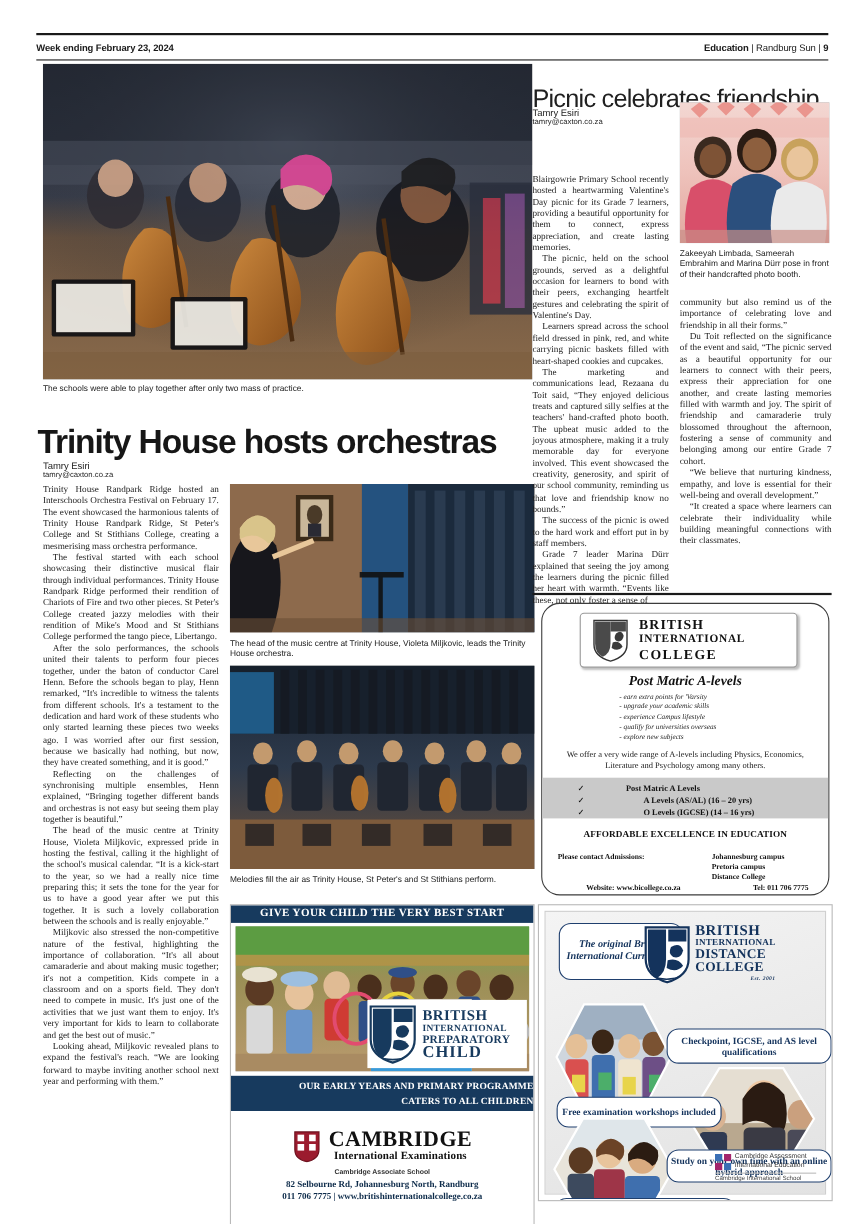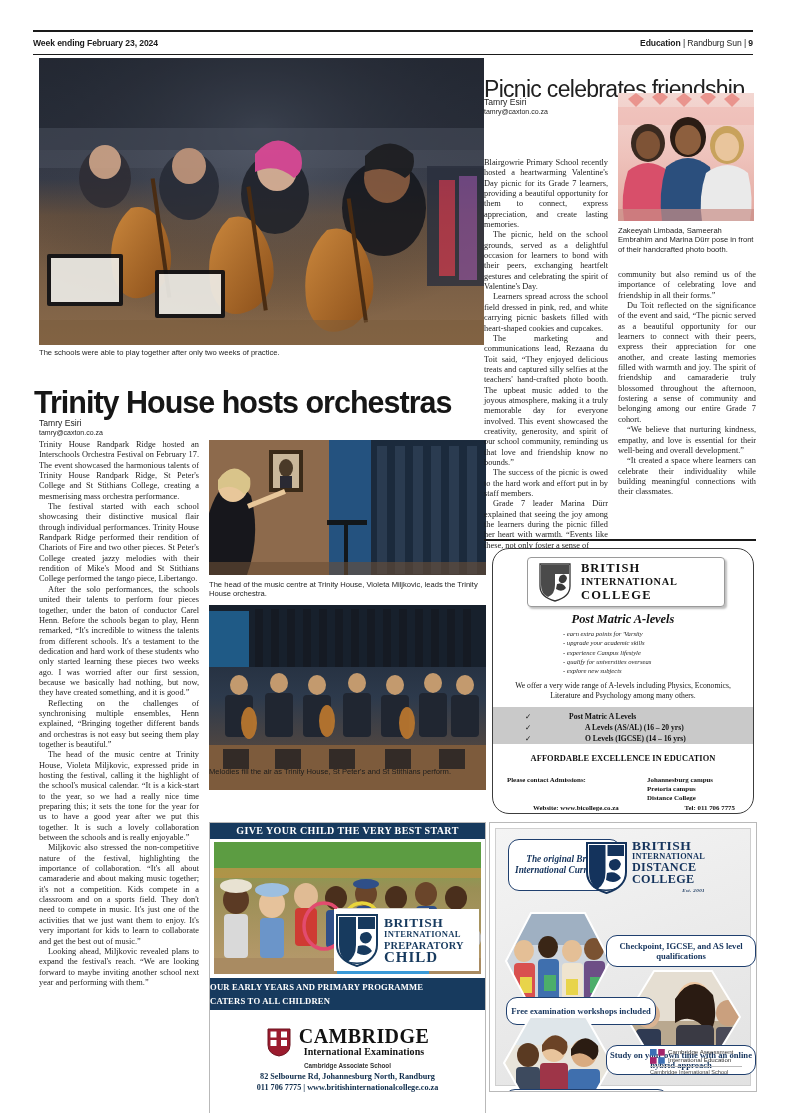--- a/index.html
+++ b/index.html
@@ -126,21 +126,21 @@
     font-family:"Liberation Serif", serif;overflow:hidden;
   }
   .prep-bar{
     background:#173a5e;color:#fff;text-align:center;font-weight:bold;
     letter-spacing:0.4px;
   }
   .prep-bar1{position:absolute;left:0;top:0;right:0;height:16px;line-height:16px;font-size:10px;}
   .prep-img{position:absolute;left:4px;top:19px;right:4px;height:132px;overflow:hidden;background:#c3c3c3;}
   .prep-bar2{
     position:absolute;left:0;right:0;top:155px;height:32px;background:#173a5e;color:#fff;
-    text-align:left;font-weight:bold;font-size:8.6px;line-height:13.5px;padding-top:3px;
+    text-align:right;font-weight:bold;font-size:8.6px;line-height:13.5px;padding-top:3px;
     box-sizing:border-box;letter-spacing:0.2px;
   }
   .prep-logo{
     position:absolute;right:6px;top:86px;width:145px;height:62px;
     background:#fff;display:flex;align-items:center;
   }
   .bips-crest{width:46px;height:56px;flex:0 0 auto;}
   .bips-text{
     margin-left:4px;color:#173a5e;font-family:"Liberation Serif",serif;font-weight:bold;
     line-height:11.5px;
@@ -259,21 +259,21 @@
         <rect x="120" y="216" width="62" height="40" fill="#efeee9"></rect>
       </g>
       <g opacity="0.8">
         <rect x="388" y="108" width="57" height="120" fill="#2a2f3d"></rect>
         <rect x="400" y="122" width="16" height="96" fill="#b8354a"></rect>
         <rect x="420" y="118" width="18" height="104" fill="#7b4a8c"></rect>
       </g>
       <rect x="0" y="262" width="445" height="25" fill="#7a5c3c" opacity="0.5"></rect>
     </svg>
   </div>
-  <div class="caption" style="left:39px;top:348px;width:450px;">The schools were able to play together after only two weeks of practice.</div>
+  <div class="caption" style="left:39px;top:348px;width:450px;">The schools were able to play together after only two mass of practice.</div>
 
   <h1 class="headline-main">Trinity House hosts orchestras</h1>
 
   <div class="byline" style="left:39px;top:418px;width:140px;">
     <span class="nm">Tamry Esiri</span>
     <span class="em">tamry@caxton.co.za</span>
   </div>
 
   <div class="col" style="left:39px;top:440px;width:160px;">
     <p class="first">Trinity House Randpark Ridge hosted an Interschools Orchestra Festival on February 17. The event showcased the harmonious talents of Trinity House Randpark Ridge, St Peter's College and St Stithians College, creating a mesmerising mass orchestra performance.</p>
@@ -381,21 +381,21 @@
       <rect x="0" y="140" width="277" height="45" fill="#7d5b3c"></rect>
       <g fill="#1b1b20" opacity="0.75">
         <rect x="14" y="144" width="26" height="20"></rect>
           <rect x="66" y="144" width="26" height="20"></rect>
         <rect x="120" y="144" width="26" height="20"></rect>
           <rect x="176" y="144" width="26" height="20"></rect>
           <rect x="230" y="144" width="26" height="20"></rect>
       </g>
     </svg>
   </div>
-  <div class="caption" style="left:209px;top:767px;width:278px;">Melodies fill the air as Trinity House, St Peter's and St Stithians perform.</div>
+  <div class="caption" style="left:209px;top:795px;width:278px;">Melodies fill the air as Trinity House, St Peter's and St Stithians perform.</div>
 
   <h2 class="headline-right">Picnic celebrates friendship</h2>
 
   <div class="byline" style="left:484px;top:97px;width:120px;">
     <span class="nm">Tamry Esiri</span>
     <span class="em">tamry@caxton.co.za</span>
   </div>
 
   <div class="photo" style="left:618px;top:93px;width:136px;height:128px;">
     <svg width="136" height="128" viewBox="0 0 136 128" preserveAspectRatio="none">

